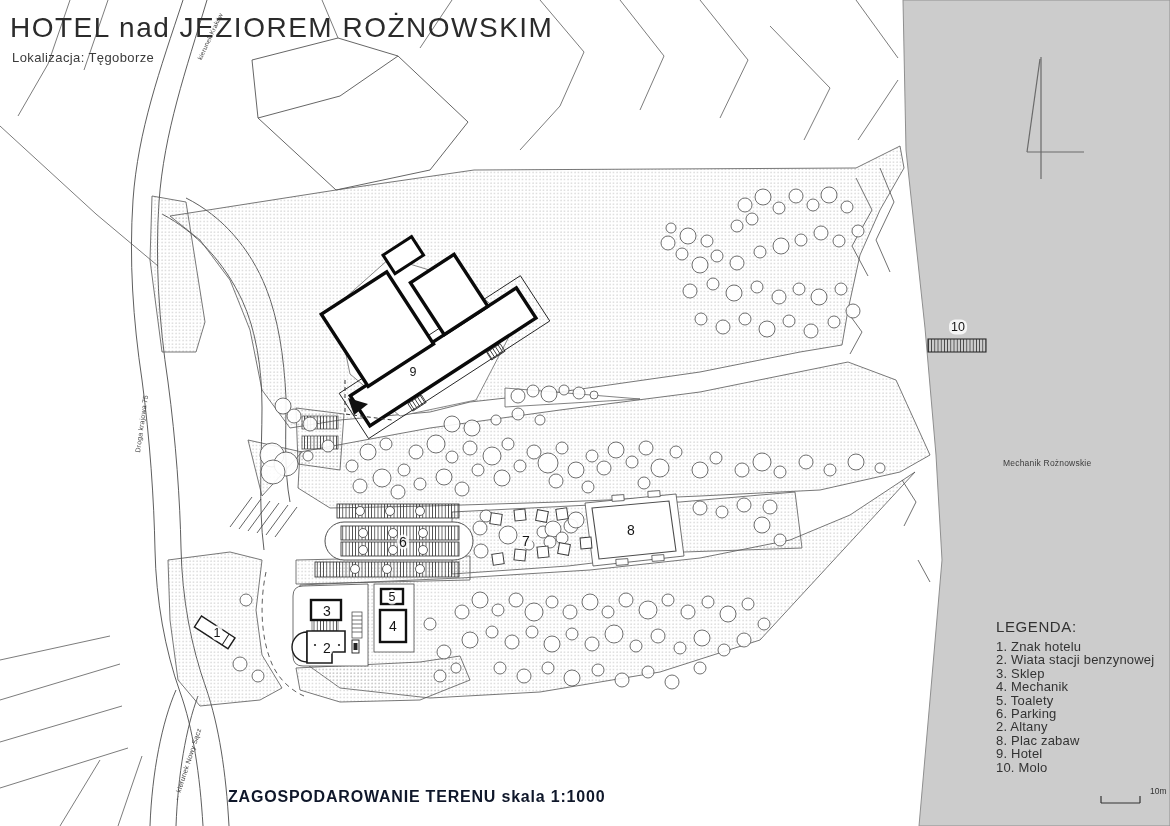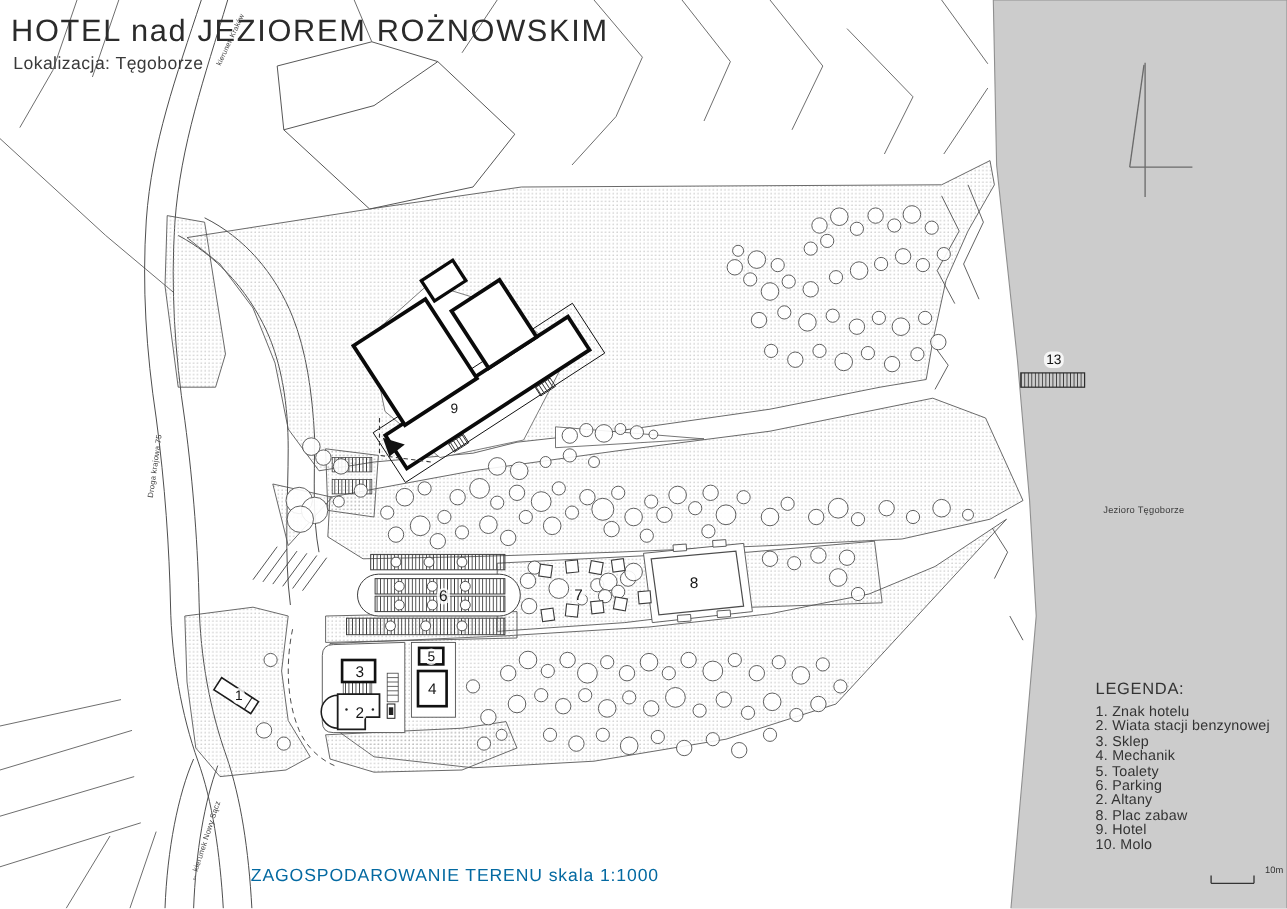--- a/index.html
+++ b/index.html
@@ -1,22 +1,22 @@
 <!DOCTYPE html>
 <html><head>
 <meta charset="utf-8">
 <style>
   html,body{margin:0;padding:0;background:#fff;}
   #board{position:relative;width:1170px;height:826px;background:#ffffff;overflow:hidden;
          font-family:"Liberation Sans", sans-serif;color:#2e2e2e;}
   svg{position:absolute;left:0;top:0;}
   .overlay{position:absolute;left:0;top:0;width:1170px;height:826px;pointer-events:none;}
   #title{position:absolute;left:10px;top:12px;font-size:28px;font-weight:300;letter-spacing:1.5px;color:#2b2b2b;}
-  #subtitle{position:absolute;left:12px;top:50px;font-size:16px;font-weight:300;letter-spacing:.4px;color:#3a3a3a;}
-  #caption{position:absolute;left:228px;top:788px;font-size:16px;font-weight:400;letter-spacing:.8px;color:#0369a1;}
+  #subtitle{position:absolute;left:12px;top:50px;font-size:13px;font-weight:300;letter-spacing:.4px;color:#3a3a3a;}
+  #caption{position:absolute;left:228px;top:788px;font-size:16px;font-weight:700;letter-spacing:.8px;color:#0f172a;}
   #legend{position:absolute;left:996px;top:594px;color:#333;}
   #legend .lg-title{font-size:15px;letter-spacing:.6px;margin-bottom:5px;font-weight:400;margin-top:24px;}
   #legend .lg-item{font-size:13px;line-height:13.4px;letter-spacing:.2px;}
   .map-num{position:absolute;transform:translate(-50%,-50%);font-size:14px;color:#141414;
            background:rgba(255,255,255,.82);padding:0 2px;border-radius:6px;line-height:15px;}
   .map-num.small{font-size:12.5px;}
   .rot-label{position:absolute;font-size:7px;color:#444;white-space:nowrap;letter-spacing:.2px;}
   #lake-name{position:absolute;left:1003px;top:458px;font-size:8.5px;color:#3c3c3c;letter-spacing:.2px;}
   #scale-label{position:absolute;left:1106px;top:786px;font-size:8.5px;color:#333;margin-left:44px;}
 </style>
@@ -359,31 +359,31 @@
       <div class="lg-item">3. Sklep</div>
       <div class="lg-item">4. Mechanik</div>
       <div class="lg-item">5. Toalety</div>
       <div class="lg-item">6. Parking</div>
       <div class="lg-item">2. Altany</div>
       <div class="lg-item">8. Plac zabaw</div>
       <div class="lg-item">9. Hotel</div>
       <div class="lg-item">10. Molo</div>
     </div>
 
-    <div id="lake-name">Jezioro Tęgoborze</div>
+    <div id="lake-name">Mechanik Rożnowskie</div>
     <div id="scale-label">10m</div>
 
     <div class="rot-label" style="left:196px;top:58px;transform:rotate(-65deg);transform-origin:left top;font-size:6.5px;">kierunek Kraków</div>
     <div class="rot-label" style="left:134px;top:452px;transform:rotate(-82deg);transform-origin:left top;">Droga krajowa 75</div>
     <div class="rot-label" style="left:172px;top:800px;transform:rotate(-72deg);transform-origin:left top;">← kierunek Nowy Sącz</div>
 
     <span class="map-num small" style="left:217px;top:633px;">1</span>
     <span class="map-num" style="left:327px;top:648px;">2</span>
     <span class="map-num" style="left:327px;top:611px;">3</span>
     <span class="map-num" style="left:393px;top:626px;">4</span>
     <span class="map-num small" style="left:392px;top:597px;">5</span>
     <span class="map-num" style="left:403px;top:542px;">6</span>
     <span class="map-num" style="left:526px;top:541px;">7</span>
     <span class="map-num" style="left:631px;top:530px;">8</span>
     <span class="map-num small" style="left:413px;top:372px;">9</span>
-    <span class="map-num small" style="left:958px;top:327px;">13</span>
+    <span class="map-num small" style="left:958px;top:327px;">10</span>
   </div>
 </div>
 
 </body></html>

